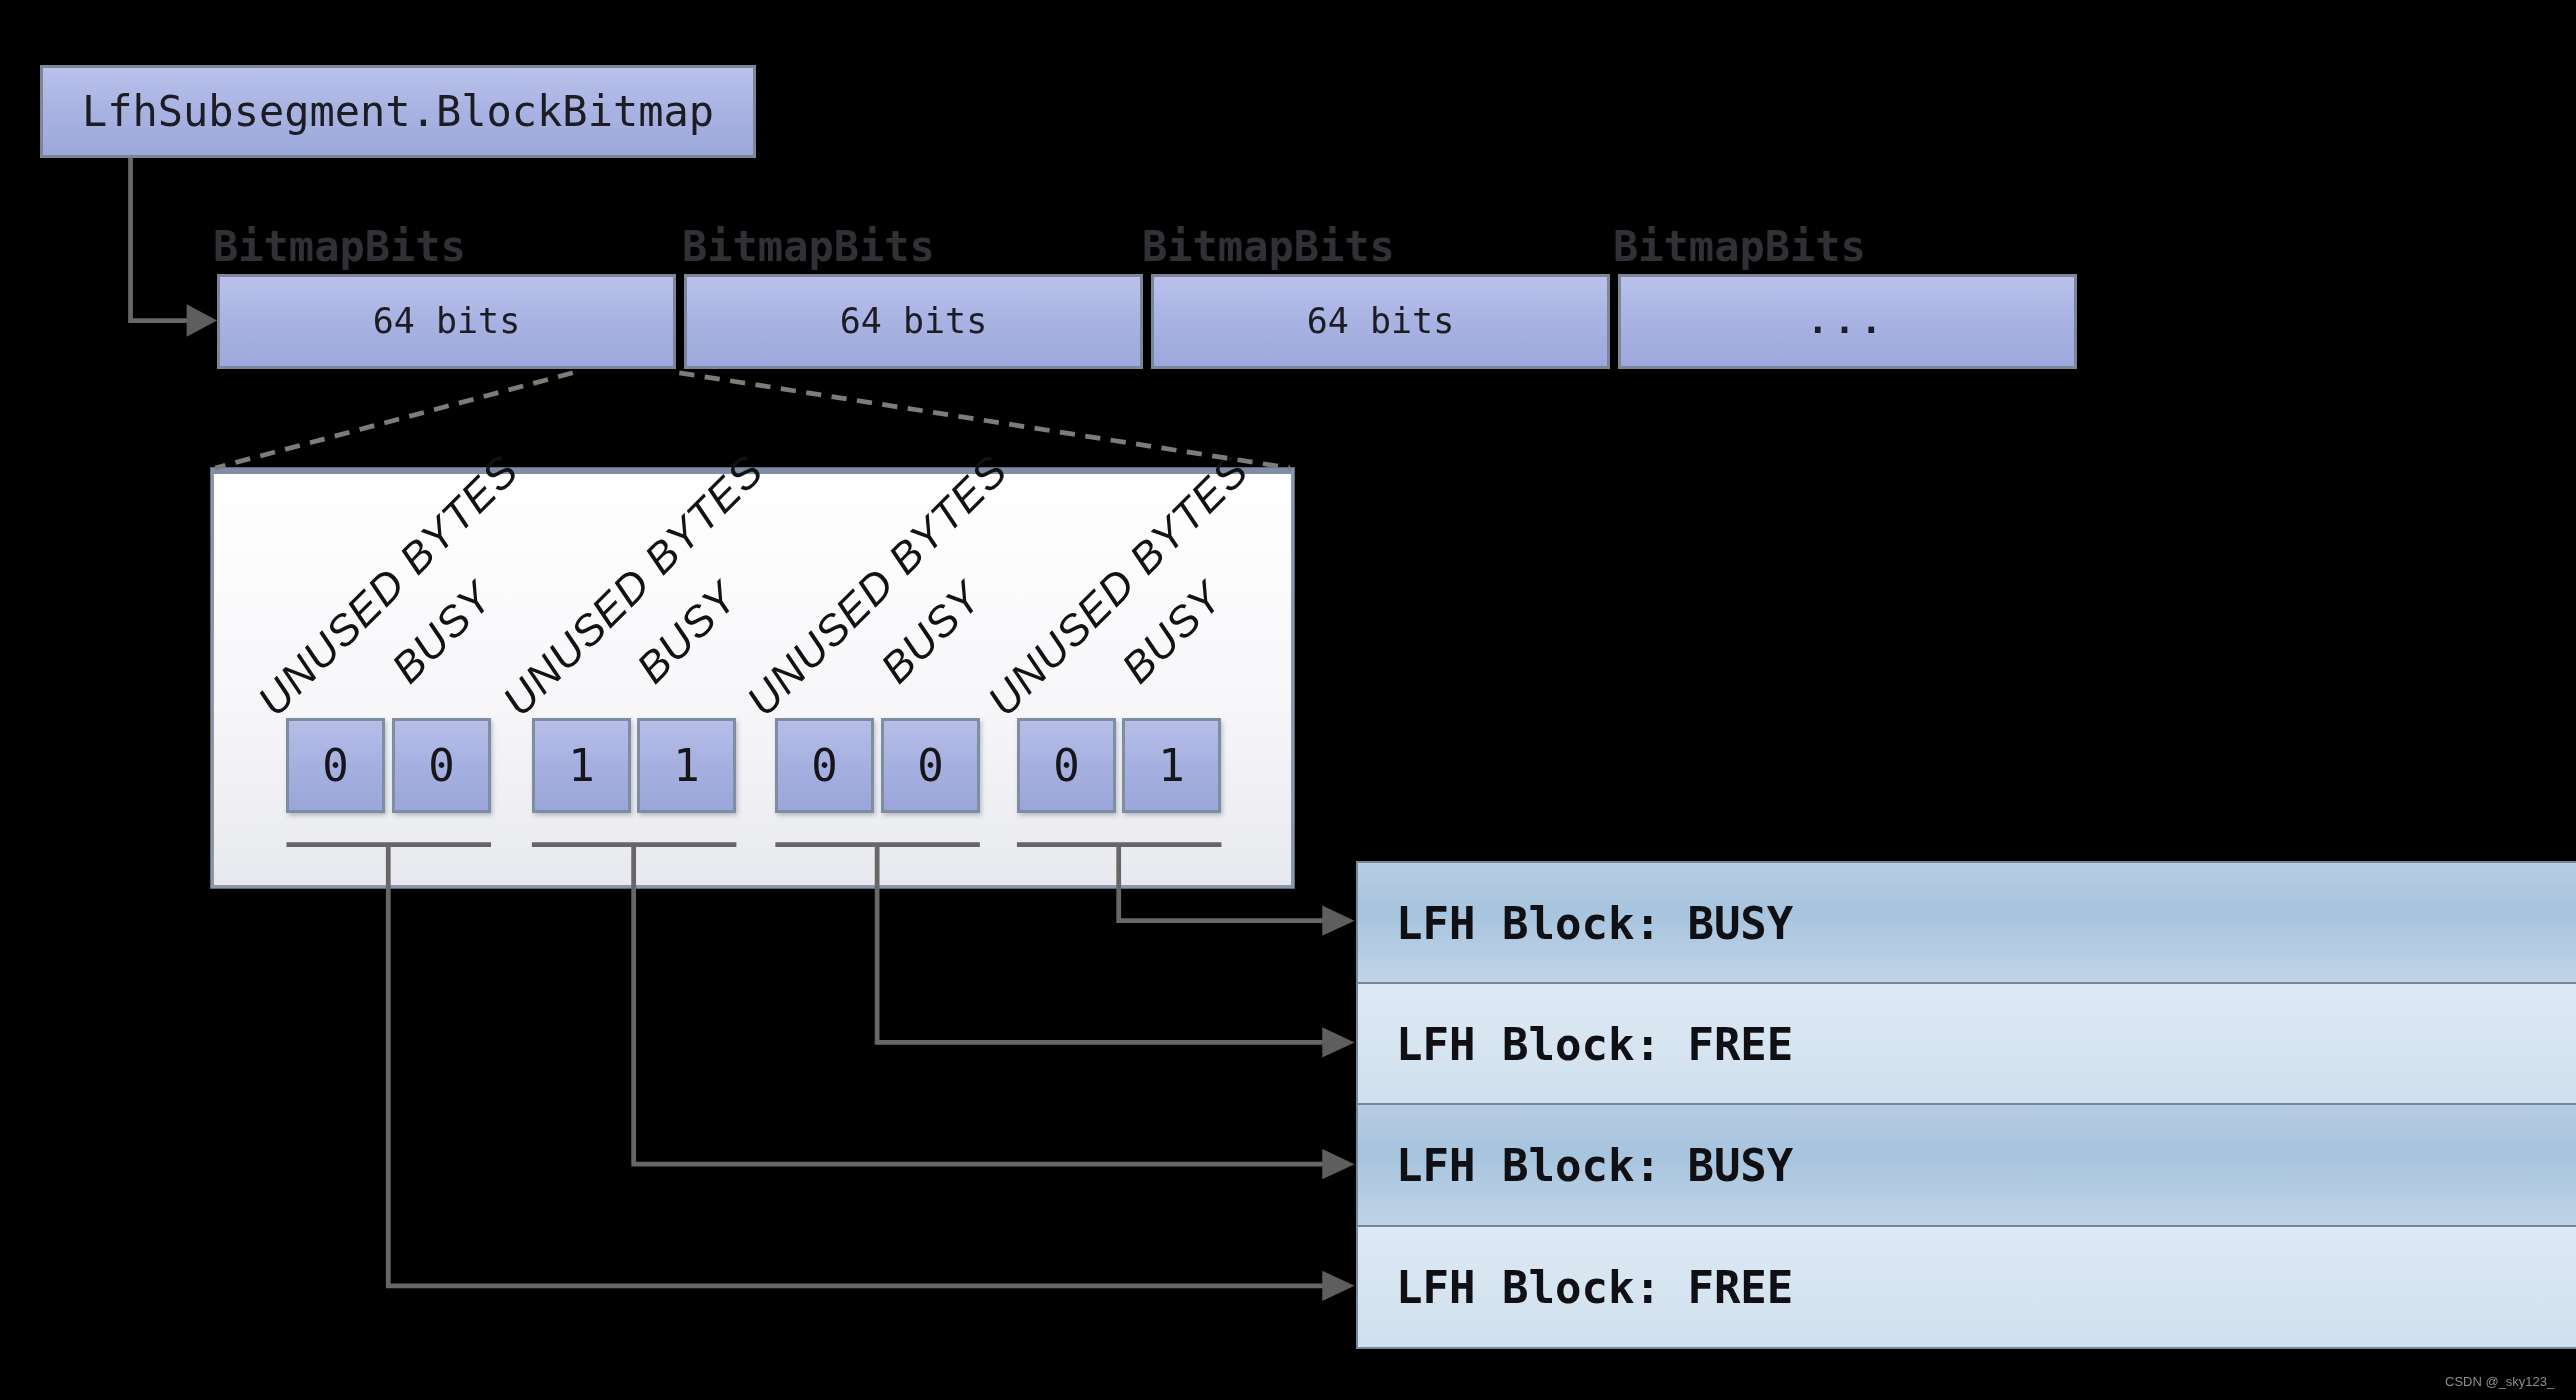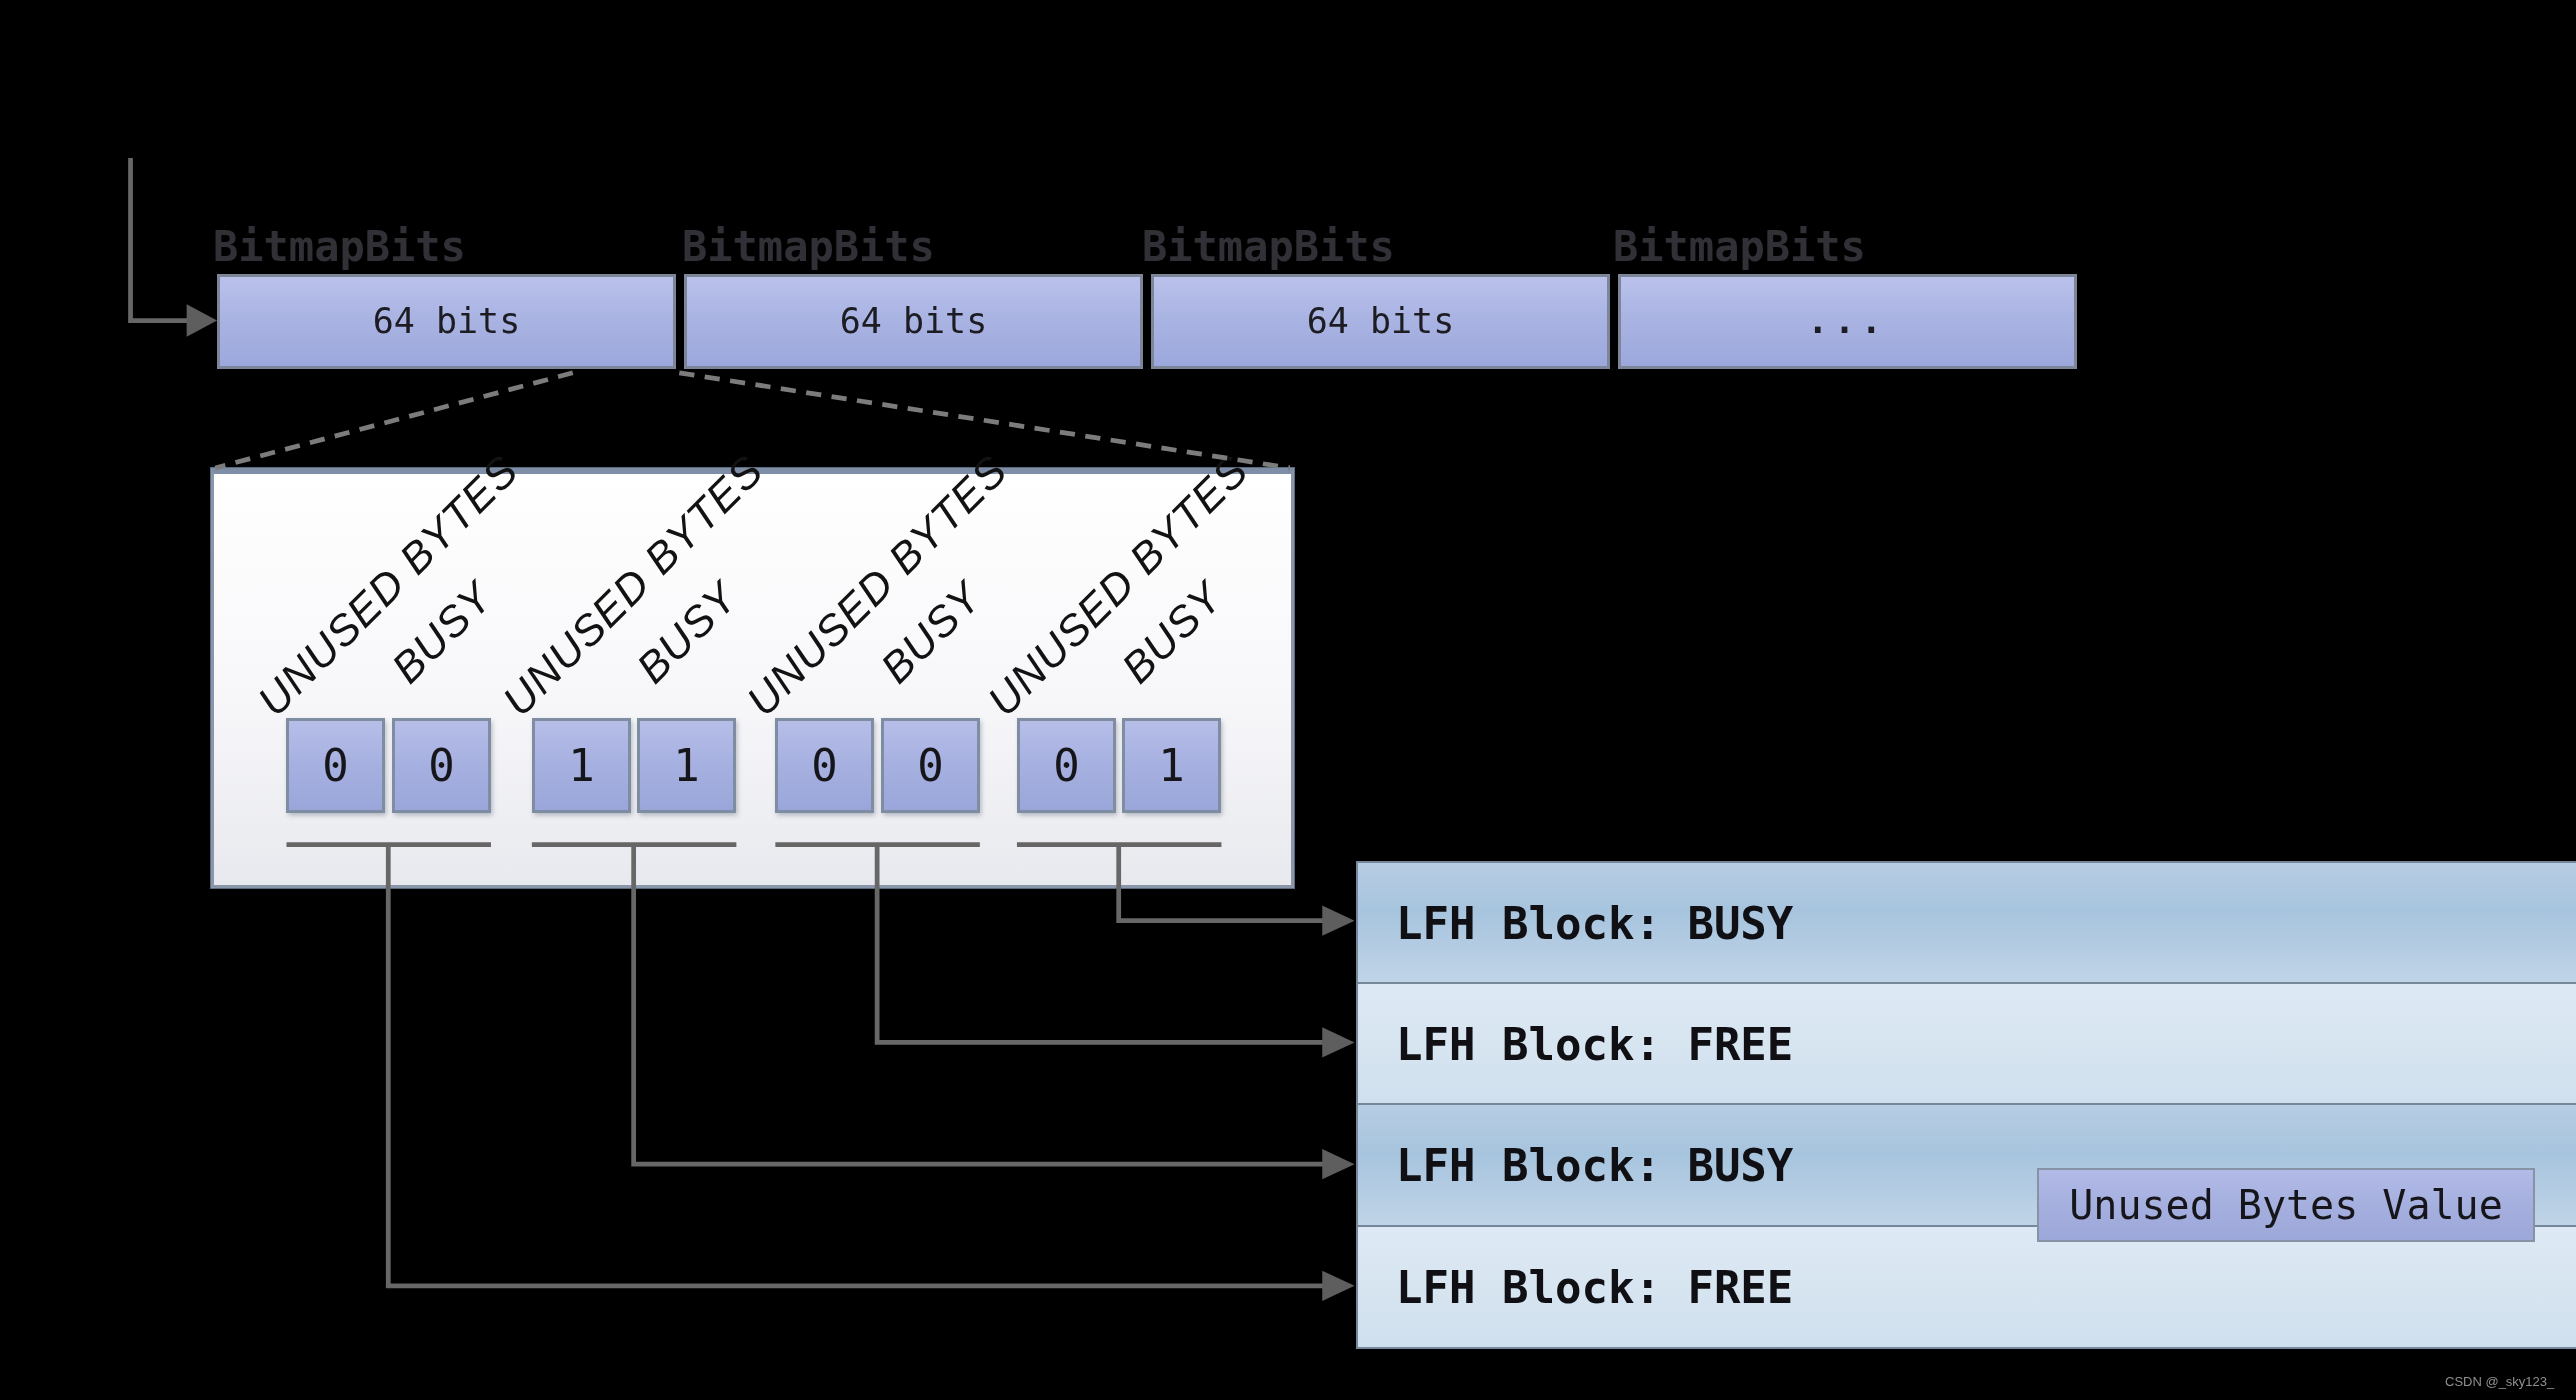--- a/index.html
+++ b/index.html
@@ -68,20 +68,23 @@
     white-space:nowrap;
   }
   #wires{position:absolute;left:0;top:0;z-index:10;pointer-events:none;}
   .z1{z-index:1}.z2{z-index:2}
 </style>
 </head>
 <body>
 
 <div id="canvas">
 
+  <div class="abs pbox title-box z2">
+    <span>LfhSubsegment.BlockBitmap</span>
+  </div>
 
   <div class="abs bitmap-label z2" style="left:213px;">BitmapBits</div>
   <div class="abs bitmap-label z2" style="left:682px;">BitmapBits</div>
   <div class="abs bitmap-label z2" style="left:1142px;">BitmapBits</div>
   <div class="abs bitmap-label z2" style="left:1613px;">BitmapBits</div>
 
   <div class="abs pbox word-box z2" style="left:217px;">64 bits</div>
   <div class="abs pbox word-box z2" style="left:684px;">64 bits</div>
   <div class="abs pbox word-box z2" style="left:1151px;">64 bits</div>
   <div class="abs pbox word-box dots z2" style="left:1618px;">...</div>
@@ -104,21 +107,20 @@
   <div class="abs bit-cell z2" style="left:775px;">0</div>
   <div class="abs bit-cell z2" style="left:881px;">0</div>
   <div class="abs bit-cell z2" style="left:1017px;">0</div>
   <div class="abs bit-cell z2" style="left:1122px;">1</div>
 
   <div class="abs lfh-row lfh-busy z1" style="top:861px;height:124px;">LFH Block: BUSY</div>
   <div class="abs lfh-row lfh-free z1" style="top:982px;height:125px;">LFH Block: FREE</div>
   <div class="abs lfh-row lfh-busy z1" style="top:1103px;height:125px;">LFH Block: BUSY</div>
   <div class="abs lfh-row lfh-free z1" style="top:1225px;height:124px;">LFH Block: FREE</div>
 
-  <div class="abs unused-box">Unused Bytes Value</div>
 
   <div class="abs watermark">CSDN @_sky123_</div>
 
   <svg id="wires" width="2576" height="1400" viewBox="0 0 2708 1472">
 
     <path d="M137,166 L137,337 L198,337" stroke="#676767" stroke-width="5" fill="none"></path>
     <polygon points="196,320 196,354 228,337" fill="#5e5e5e"></polygon>
 
     <path d="M602,392 L226,492" stroke="#7c7c7c" stroke-width="5" stroke-dasharray="16 11" fill="none"></path>
     <path d="M714,392 L1356,492" stroke="#7c7c7c" stroke-width="5" stroke-dasharray="16 11" fill="none"></path>

